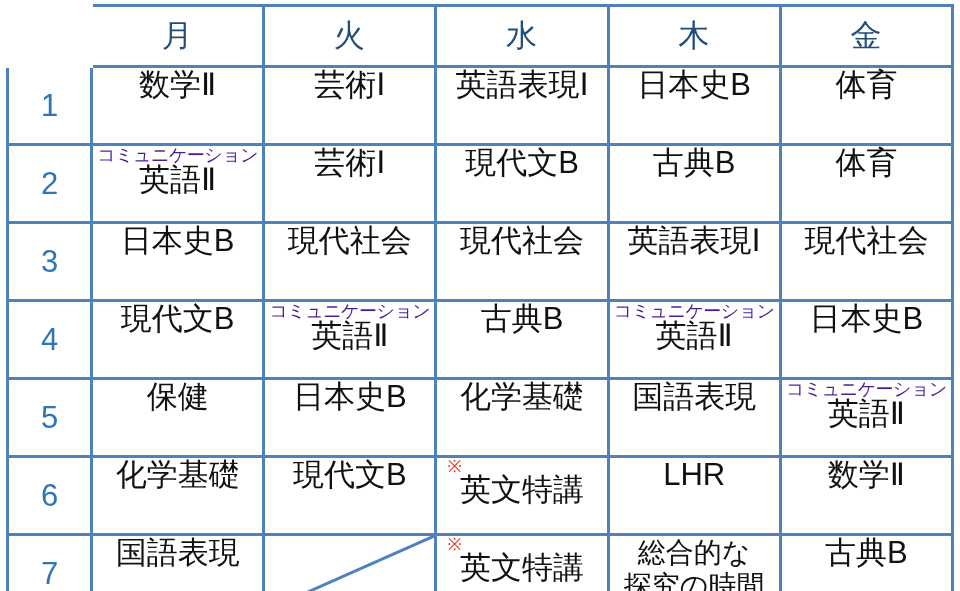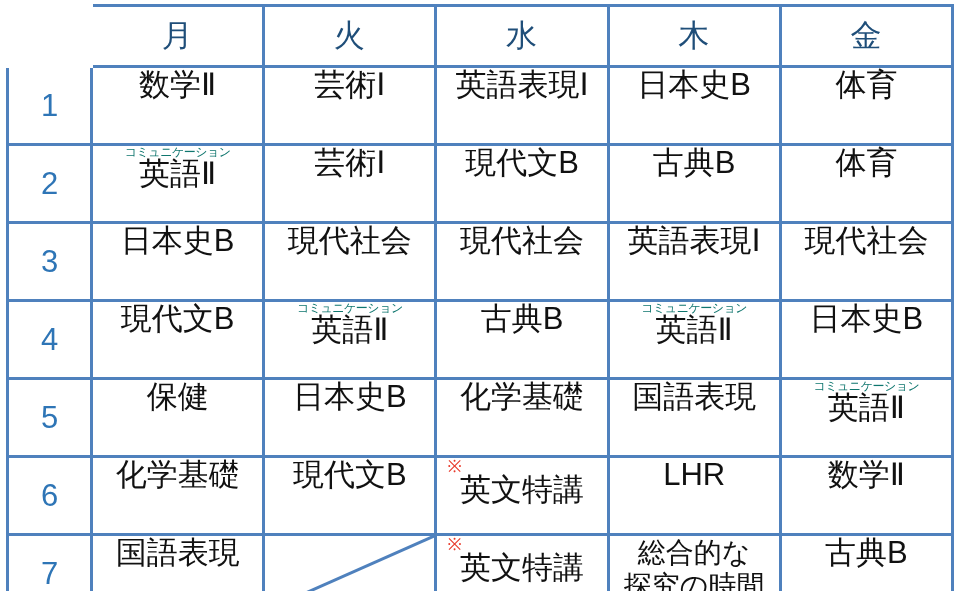--- a/index.html
+++ b/index.html
@@ -69,24 +69,24 @@
   }
   .subject-inner {
     display: flex;
     flex-direction: column;
     align-items: center;
     justify-content: flex-start;
     height: 100%;
     width: 100%;
   }
   .ruby-top {
-    font-size: 12px;
+    font-size: 18px;
     line-height: 1.0;
     letter-spacing: -0.5px;
-    color: #0f766e;
+    color: #4c1d95;
     margin-bottom: -1px;
   }
   .main-label {
     font-size: 31px;
     line-height: 1.12;
     white-space: nowrap;
   }
   .main-label.two-line {
     font-size: 28px;
     line-height: 1.18;

